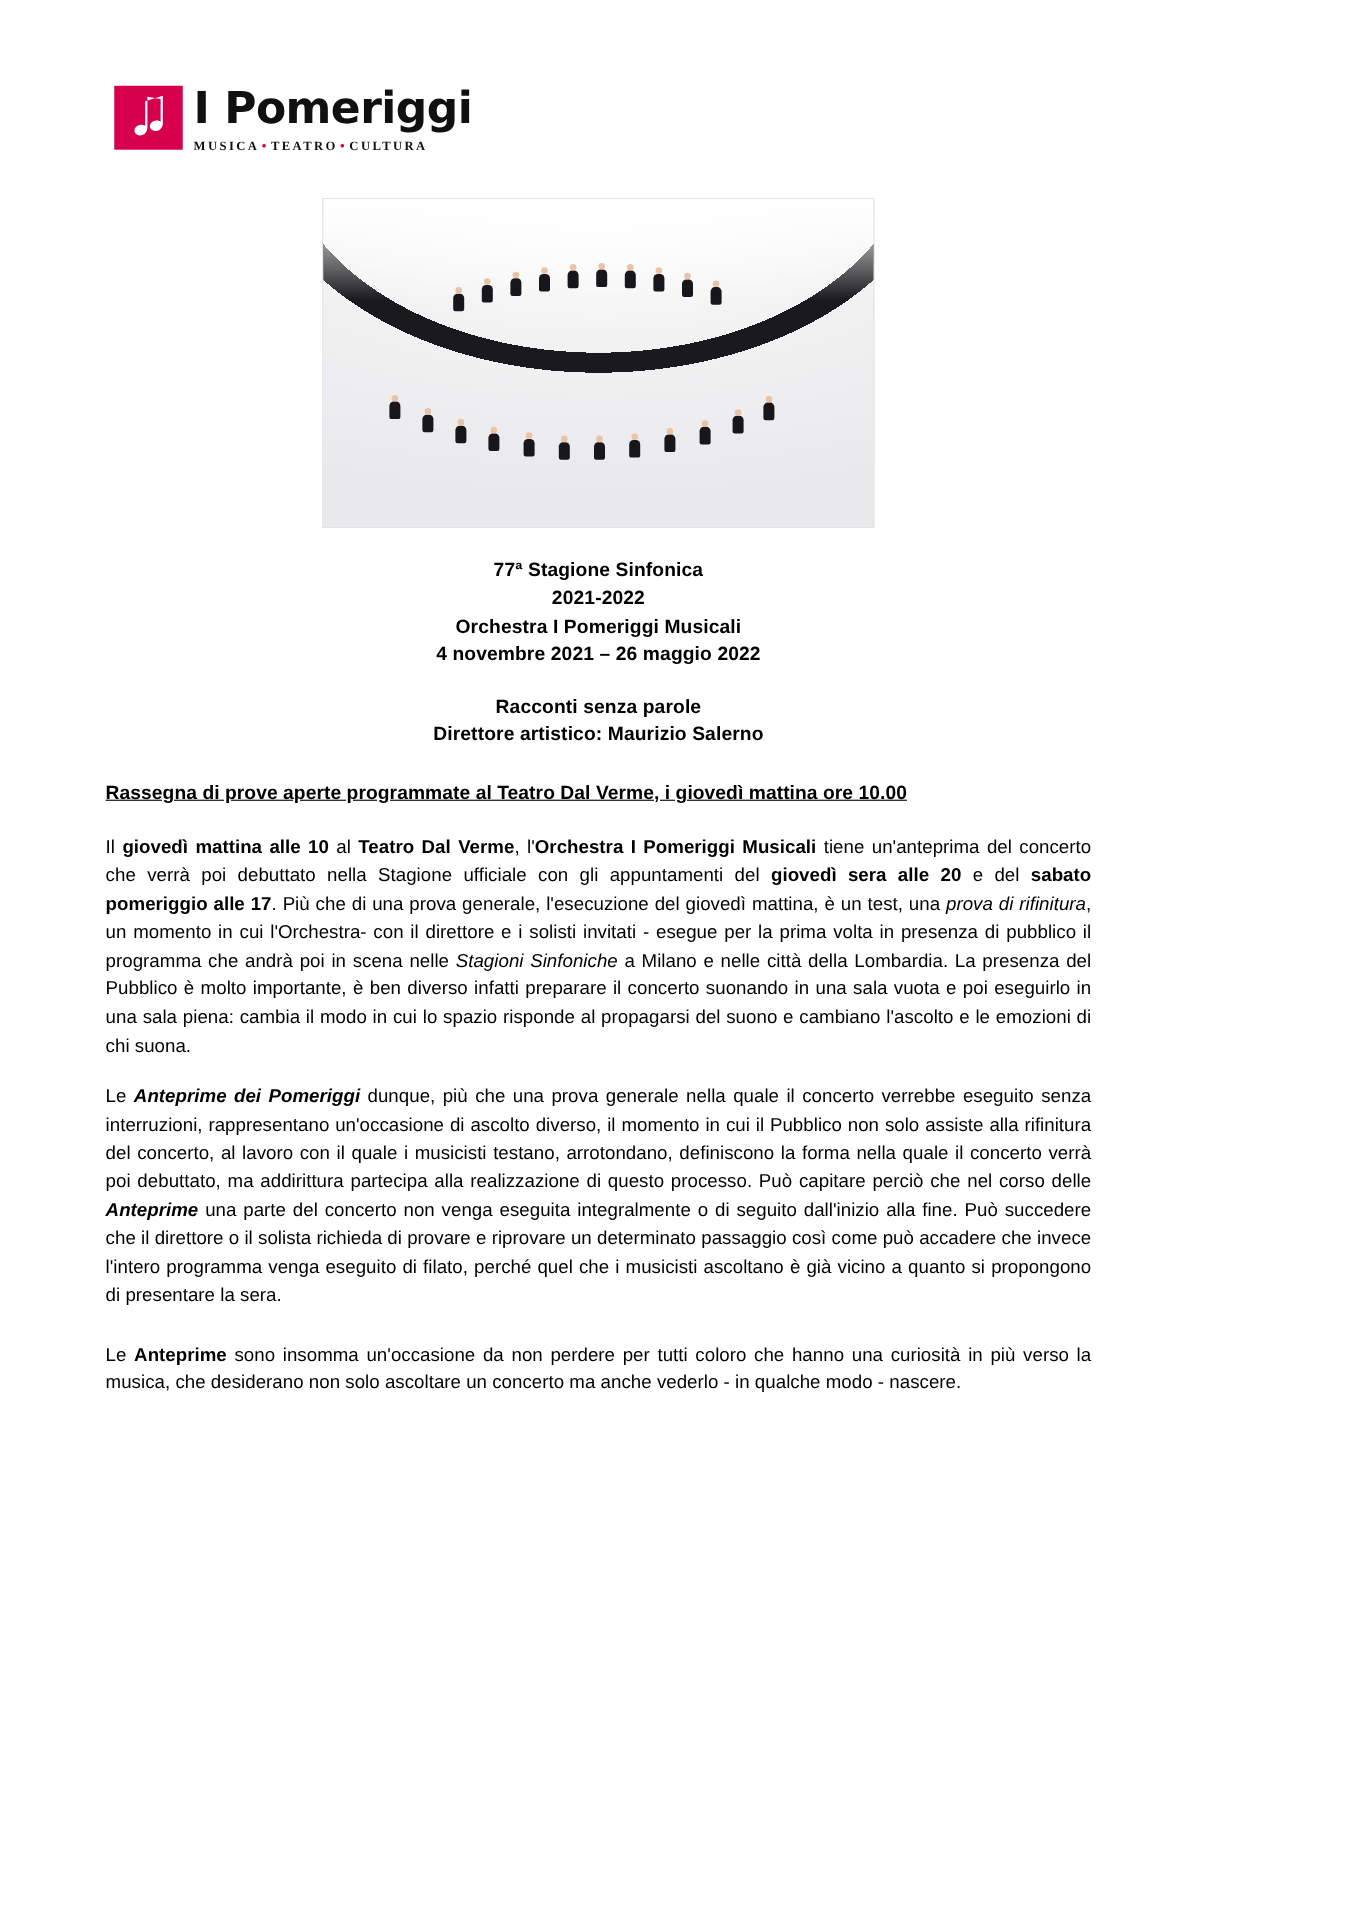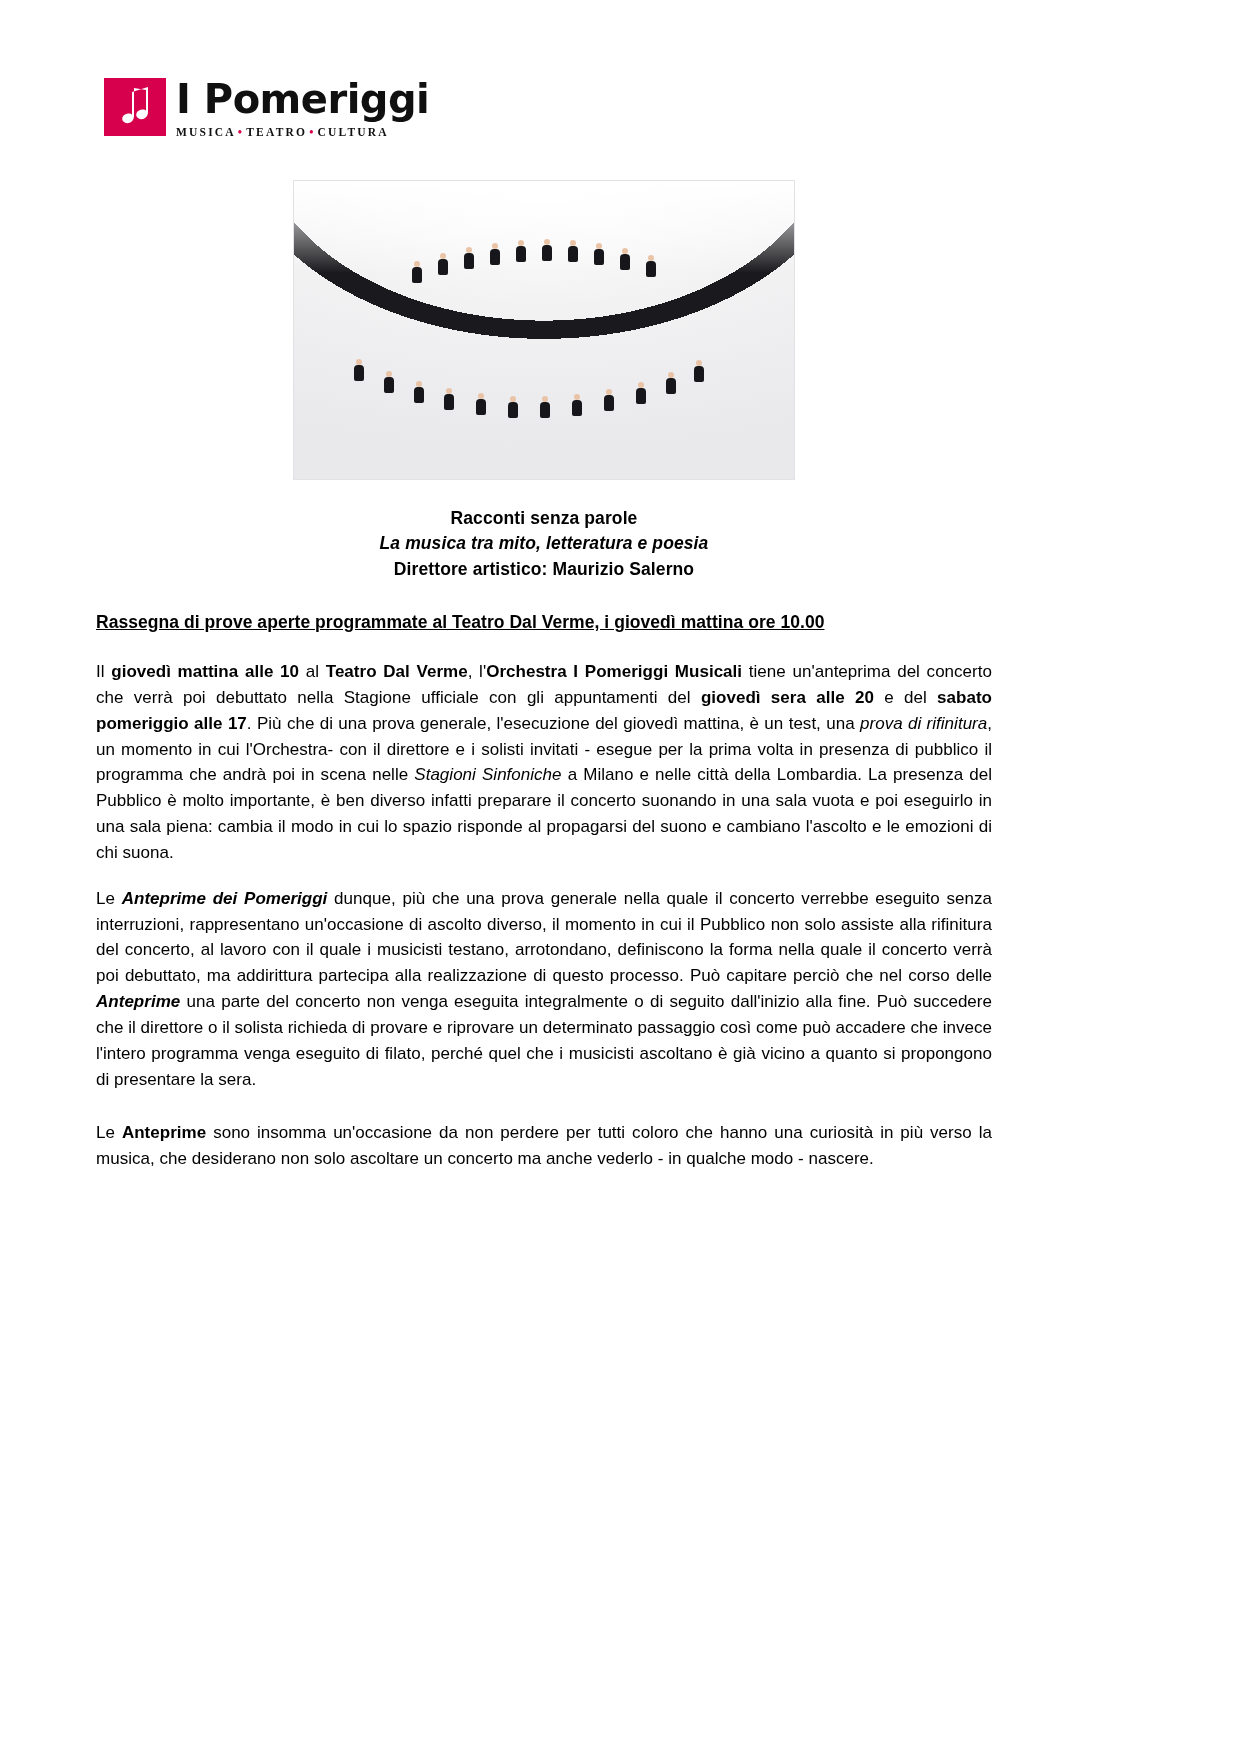--- a/index.html
+++ b/index.html
@@ -222,24 +222,29 @@
         <div class="fig" style="left:246px; top:221px;"></div>
         <div class="fig" style="left:278px; top:219px;"></div>
         <div class="fig" style="left:310px; top:214px;"></div>
         <div class="fig" style="left:342px; top:207px;"></div>
         <div class="fig" style="left:372px; top:197px;"></div>
         <div class="fig" style="left:400px; top:185px;"></div>
       </div>
     </div>
   </div>
 
+  <div class="center-block">
+    <div>77ª Stagione Sinfonica</div>
+    <div>2021-2022</div>
+    <div>Orchestra I Pomeriggi Musicali</div>
+    <div>4 novembre 2021 – 26 maggio 2022</div>
+  </div>
 
   <div class="center-block second">
     <div>Racconti senza parole</div>
-    <div class="ital">La musica tra mito, letteratura e poesia</div>
     <div>Direttore artistico: Maurizio Salerno</div>
   </div>
 
   <div class="rassegna">Rassegna di prove aperte programmate al Teatro Dal Verme, i giovedì mattina ore 10.00</div>
 
   <p class="body"><span>Il </span><b>giovedì mattina alle 10</b><span> al </span><b>Teatro Dal Verme</b><span>, l'</span><b>Orchestra I Pomeriggi Musicali</b><span> tiene un'anteprima del concerto che verrà poi debuttato nella Stagione ufficiale con gli appuntamenti del </span><b>giovedì sera alle 20</b><span> e del </span><b>sabato pomeriggio alle 17</b><span>. Più che di una prova generale, l'esecuzione del giovedì mattina, è un test, una </span><i>prova di rifinitura</i><span>, un momento in cui l'Orchestra- con il direttore e i solisti invitati - esegue per la prima volta in presenza di pubblico il programma che andrà poi in scena nelle </span><i>Stagioni Sinfoniche</i><span> a Milano e nelle città della Lombardia. La presenza del Pubblico è molto importante, è ben diverso infatti preparare il concerto suonando in una sala vuota e poi eseguirlo in una sala piena: cambia il modo in cui lo spazio risponde al propagarsi del suono e cambiano l'ascolto e le emozioni di chi suona.</span></p>
 
   <p class="body"><span>Le </span><span class="bi">Anteprime dei Pomeriggi</span><span> dunque, più che una prova generale nella quale il concerto verrebbe eseguito senza interruzioni, rappresentano un'occasione di ascolto diverso, il momento in cui il Pubblico non solo assiste alla rifinitura del concerto, al lavoro con il quale i musicisti testano, arrotondano, definiscono la forma nella quale il concerto verrà poi debuttato, ma addirittura partecipa alla realizzazione di questo processo.  Può capitare perciò che nel corso delle </span><span class="bi">Anteprime</span><span> una parte del concerto non venga eseguita integralmente o di seguito dall'inizio alla fine. Può succedere che il direttore o il solista richieda di provare e riprovare un determinato passaggio così come può accadere che invece l'intero programma venga eseguito di filato, perché quel che i musicisti ascoltano è già vicino a quanto si propongono di presentare la sera.</span></p>
 
   <p class="body"><span>Le </span><b>Anteprime</b><span> sono insomma un'occasione da non perdere per tutti coloro che hanno una curiosità in più verso la musica, che desiderano non solo ascoltare un concerto ma anche vederlo - in qualche modo - nascere.</span></p>

